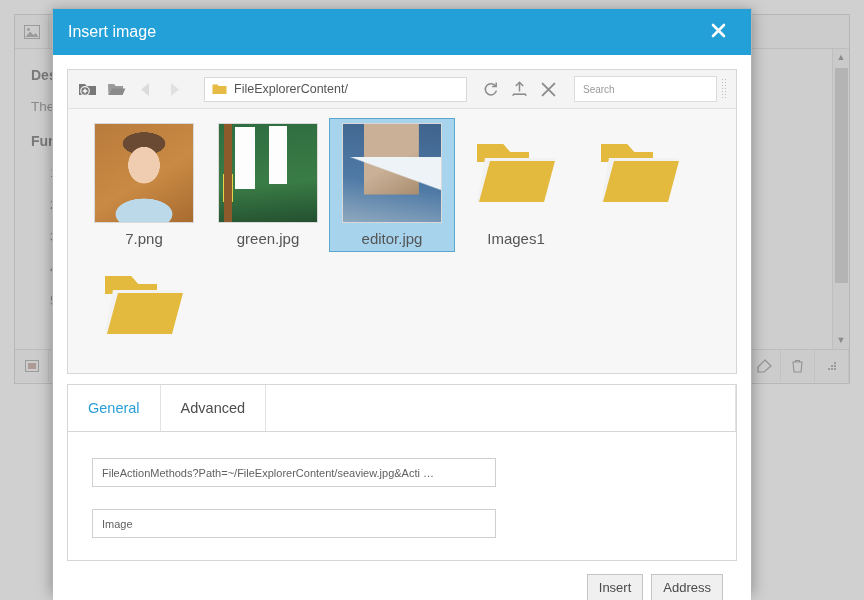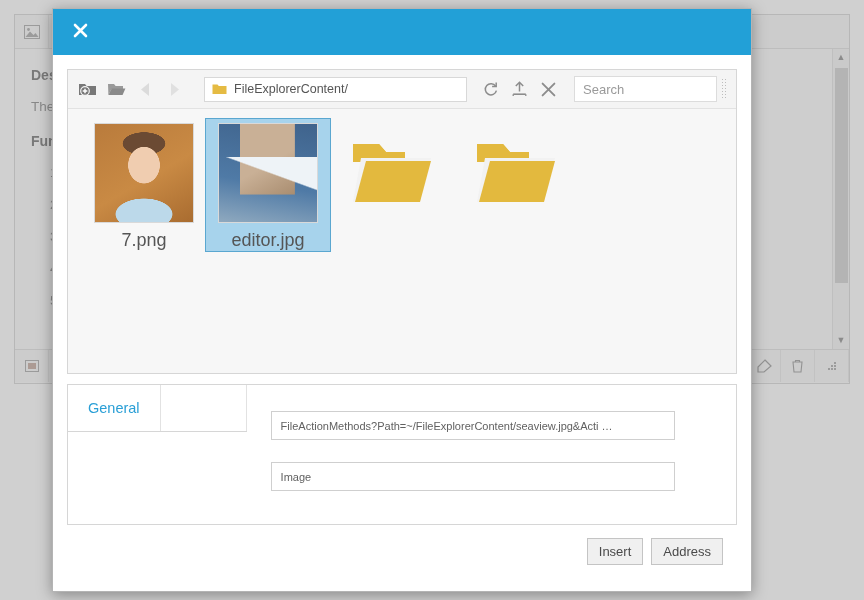--- a/index.html
+++ b/index.html
@@ -137,21 +137,21 @@
     border: 1px solid #d8d8d8;
     display: flex; align-items: center;
     padding: 0 7px; gap: 7px;
     font-size: 12.5px; color: #555;
     overflow: hidden;
   }
   .fe-search {
     width: 143px; height: 26px;
     background: #ffffff;
     border: 1px solid #dcdcdc;
-    font-size: 13px; color: #9a9a9a;
+    font-size: 10px; color: #9a9a9a;
     padding: 0 8px; margin-left: 10px;
     display: flex; align-items: center;
   }
   .fe-grip {
     width: 7px; height: 22px; margin-left: 2px;
     background-image: radial-gradient(#bdbdbd 1px, transparent 1px);
     background-size: 3px 3px;
     cursor: nwse-resize;
   }
   .fe-list {
@@ -170,30 +170,30 @@
   }
   .fe-item.sel { background: #a7d3ec; outline: 1px solid #5aa7d0; }
   .fe-thumb {
     width: 100px; height: 100px;
     border: 1px solid #d9d9d9;
     overflow: hidden; position: relative;
     background: #fff;
   }
   .fe-thumb.nob { border: none; background: transparent; }
   .fe-label {
-    margin-top: 7px; font-size: 18px; color: #555;
+    margin-top: 7px; font-size: 15px; color: #555;
     text-align: center; white-space: nowrap;
   }
 
   
   .tabs-wrap {
     margin-top: 10px;
     border: 1px solid #d6d6d6;
     flex: 1;
-    display: flex; flex-direction: row;
+    display: flex; flex-direction: column;
     background: #fff;
   }
   .tabs {
     height: 47px;
     display: flex;
     border-bottom: 1px solid #d6d6d6;
     background: #fff;
   }
   .tab {
     min-width: 86px; padding: 0 20px;
@@ -335,20 +335,21 @@
           </svg>
       </div>
     </div>
   </div>
   <div id="dim"></div>
 </div>
 
 <div id="dialog">
 
   <div class="dlg-title">
+    <div class="t">Insert image</div>
     <div class="dlg-close">
       <svg width="15" height="15" viewBox="0 0 15 15">
           <path d="M2 2 L13 13 M13 2 L2 13" stroke="#ffffff" stroke-width="2.6" stroke-linecap="round"></path>
         </svg>
     </div>
   </div>
 
   <div class="dlg-inner">
 
     <div class="fe">
@@ -415,25 +416,42 @@
         <div class="fe-grip"></div>
       </div>
 
       <div class="fe-list" id="file-list">
           <div class="fe-item">
             <div class="fe-thumb">
               <div class="art art-7"></div>
             </div>
             <div class="fe-label">7.png</div>
           </div>
+          <div class="fe-item">
+            <div class="fe-thumb">
+              <div class="art art-green"></div>
+            </div>
+            <div class="fe-label">green.jpg</div>
+          </div>
           <div class="fe-item sel">
             <div class="fe-thumb">
               <div class="art art-sea"></div>
             </div>
             <div class="fe-label">editor.jpg</div>
+          </div>
+          <div class="fe-item">
+            <div class="fe-thumb nob" style="display: flex; align-items: center; justify-content: center;">
+              <svg class="folder" viewBox="0 0 84 66">
+                <path d="M3 4 h26 l7 8 H55 v10 H3 Z" fill="#e3b93e"></path>
+                <path d="M3 4 h26 l7 8 H55 v6 H3 Z" fill="#e3b93e"></path>
+                <path d="M11 18 H81 L70 62 H3 Z" fill="#f2f2f2"></path>
+                <path d="M16 21 H81 L70 62 H5 Z" fill="#e3b93e"></path>
+              </svg>
+            </div>
+            <div class="fe-label">Images1</div>
           </div>
           <div class="fe-item">
             <div class="fe-thumb nob" style="display: flex; align-items: center; justify-content: center;">
               <svg class="folder" viewBox="0 0 84 66">
                 <path d="M3 4 h26 l7 8 H55 v10 H3 Z" fill="#e3b93e"></path>
                 <path d="M3 4 h26 l7 8 H55 v6 H3 Z" fill="#e3b93e"></path>
                 <path d="M11 18 H81 L70 62 H3 Z" fill="#f2f2f2"></path>
                 <path d="M16 21 H81 L70 62 H5 Z" fill="#e3b93e"></path>
               </svg>
             </div>
@@ -449,20 +467,21 @@
               </svg>
             </div>
             <div class="fe-label"></div>
           </div>
         </div>
     </div>
 
     <div class="tabs-wrap">
       <div class="tabs" id="tab-strip">
           <div class="tab active">General</div>
+          <div class="tab">Advanced</div>
           <div class="tab tab-fill"></div>
         </div>
 
       <div class="form">
         <div class="frow">
           <div class="finput">
             <span>FileActionMethods?Path=~/FileExplorerContent/seaview.jpg&amp;Acti …</span>
           </div>
         </div>
         <div class="frow">

